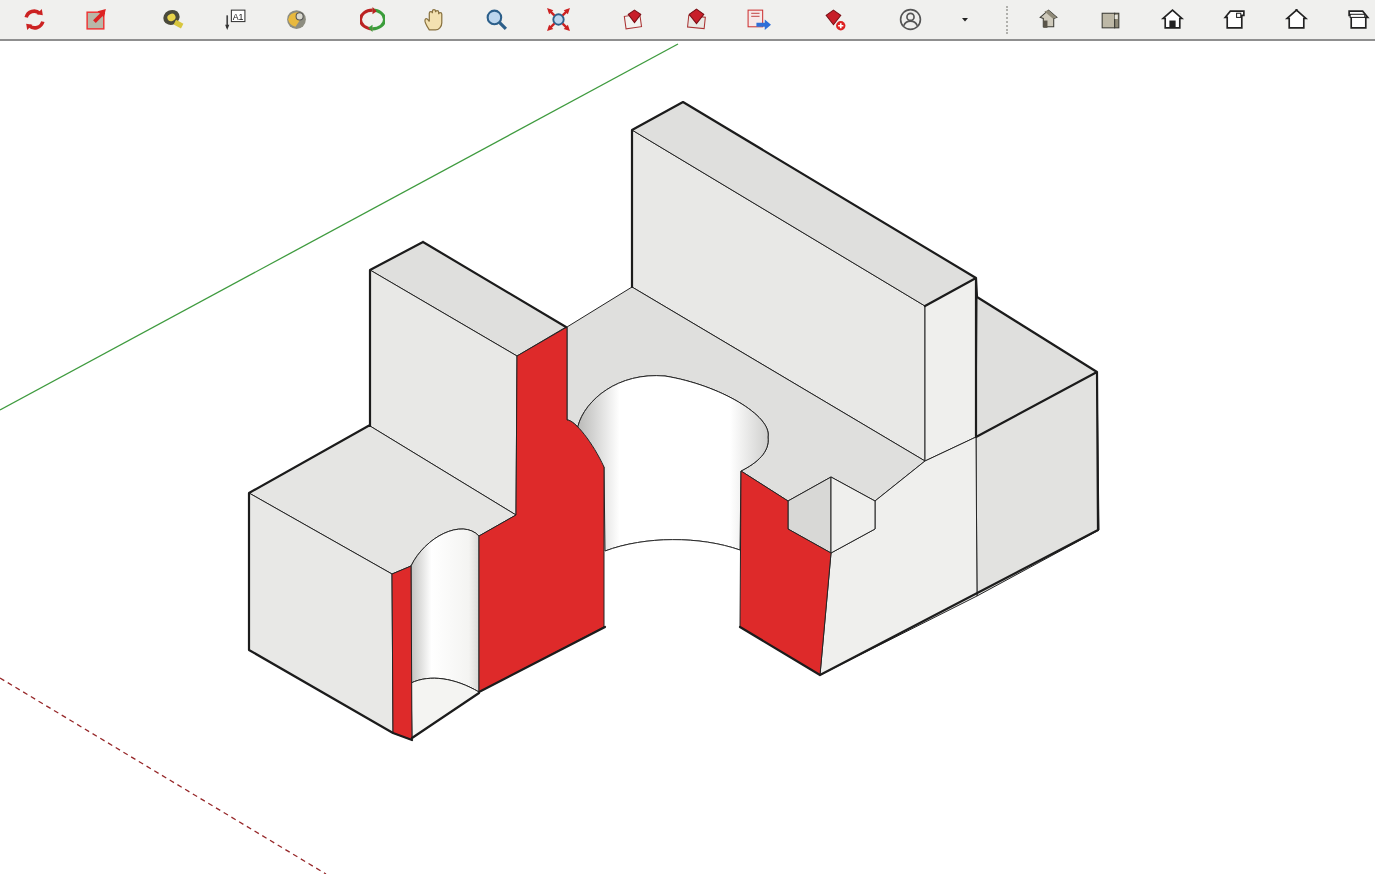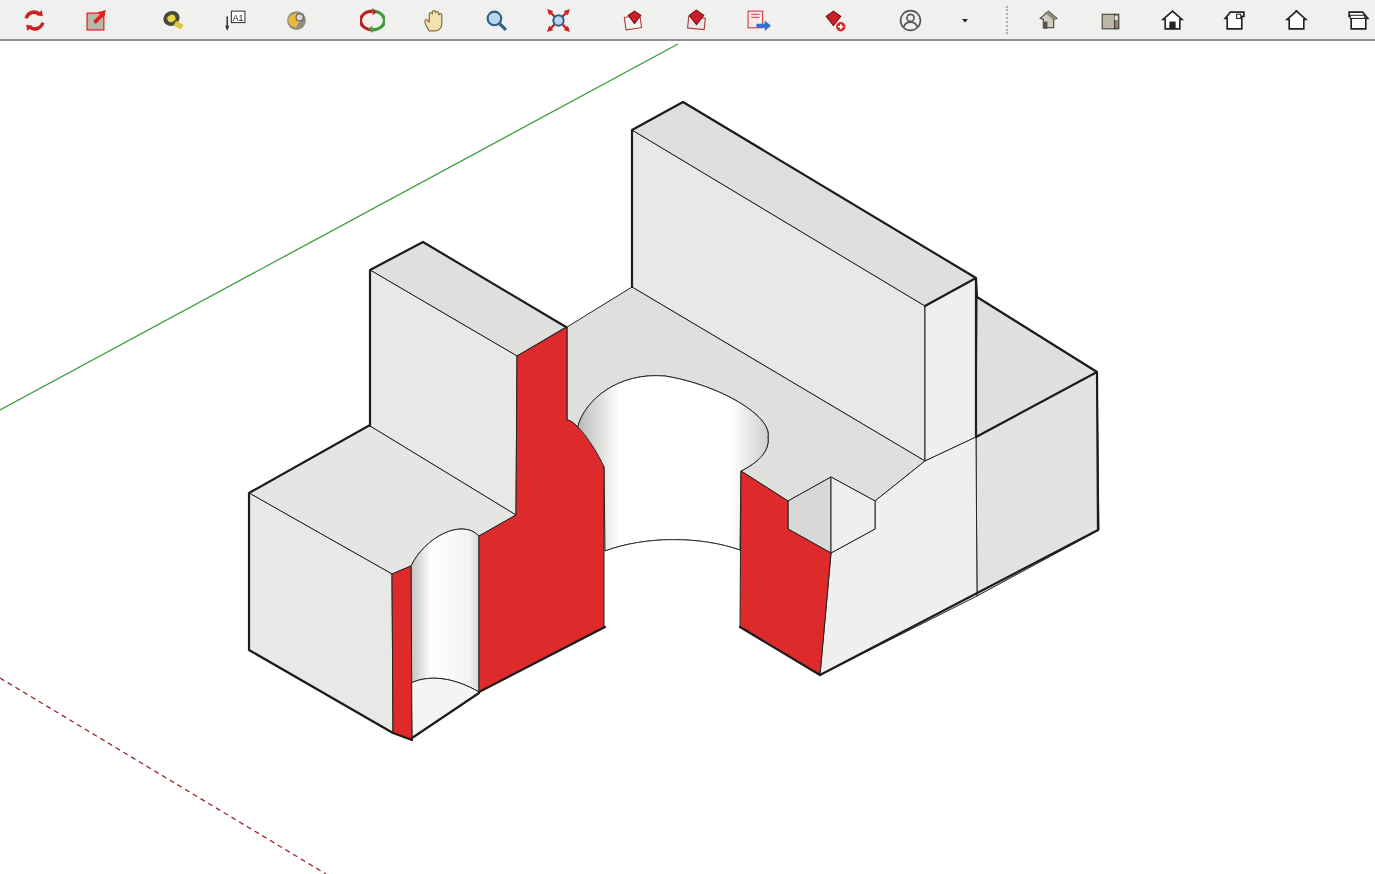--- a/index.html
+++ b/index.html
@@ -3,21 +3,21 @@
 <meta charset="utf-8">
 <style>
   html,body{margin:0;padding:0;width:1375px;height:874px;overflow:hidden;background:#fff;
             font-family:"Liberation Sans",sans-serif;}
   #stage{position:relative;width:1375px;height:874px;}
   
   #toolbar{position:absolute;left:0;top:0;width:1375px;height:39px;background:#f0f0ee;
            border-bottom:2px solid #8f8f8f;display:flex;align-items:center;z-index:5;}
   .tb-group{display:flex;align-items:center;height:100%;padding:0 3px;}
   .tb-btn{width:30px;height:30px;border:none;background:transparent;padding:2px;margin:0 16px;
-          display:flex;align-items:flex-end;justify-content:center;cursor:pointer;}
+          display:flex;align-items:center;justify-content:center;cursor:pointer;}
   .tb-btn svg{width:25px;height:25px;display:block;}
   .tb-btn.narrow{width:16px;}
   .tb-sep{width:1px;height:30px;background:#bcbcb8;margin:0 4px;}
   .tb-sep.dashed{width:3px;background:none;border-left:2px dotted #b0b0ac;height:28px;margin:0 6px;}
   .tb-sep.end{margin:0 2px;}
   
   #viewport{position:absolute;left:0;top:41px;width:1375px;height:833px;background:#ffffff;}
   #model-svg{display:block;}
   .face{stroke:#252525;stroke-width:1;stroke-linejoin:round;}
   .profile{fill:none;stroke:#1c1c1c;stroke-width:2.2;stroke-linejoin:round;stroke-linecap:round;}

